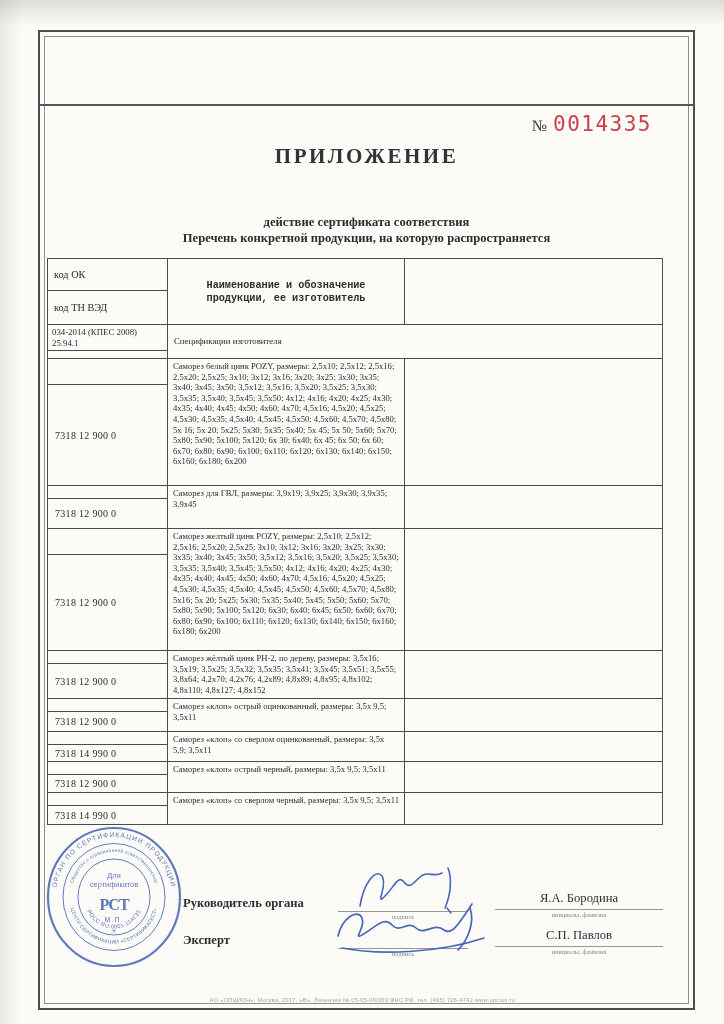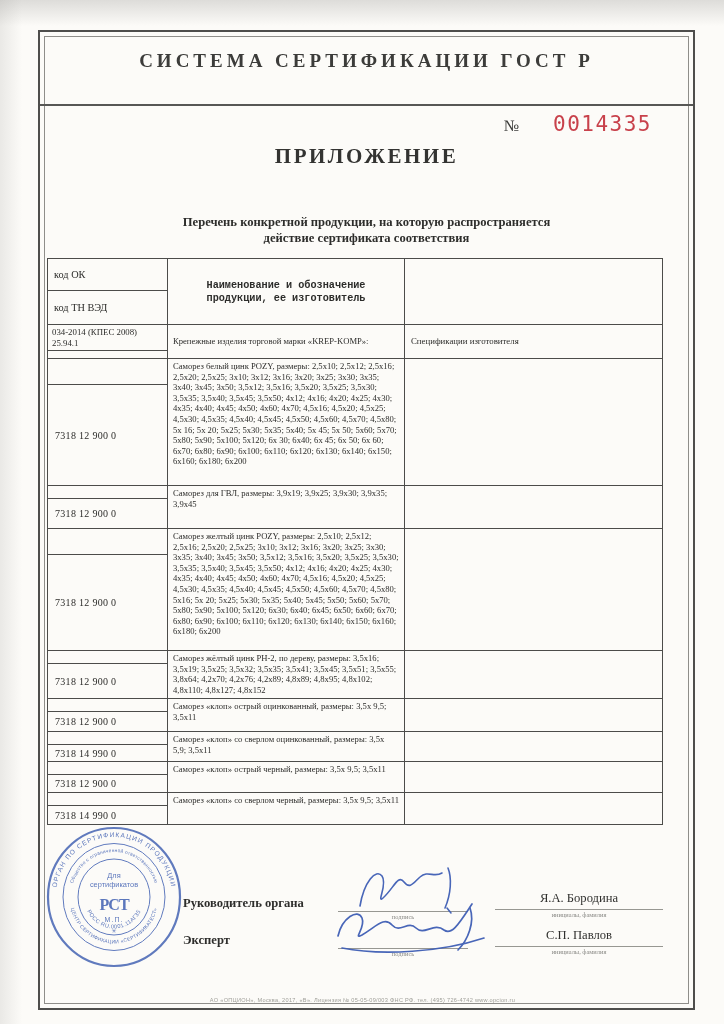--- a/index.html
+++ b/index.html
@@ -17,21 +17,21 @@
   .head-divider { position:absolute; left:40px; top:104px; width:653px; border-top:2px solid #575755; }
 
   
   .sys-title { position:absolute; left:40px; top:50px; width:653px; text-align:center;
                font-size:19px; font-weight:bold; letter-spacing:4px; color:#3c3c3a; }
   .agency-title { position:absolute; left:40px; top:79px; width:653px; text-align:center;
                   font-size:13.4px; font-weight:bold; letter-spacing:.2px; color:#3c3c3a; }
   .form-number { position:absolute; right:72px; top:112px; }
   .form-number .sign { font-size:16px; color:#3a3a38; margin-right:6px; }
   .form-number .num { font-family:"DejaVu Sans Mono","Liberation Mono",monospace;
-                      font-size:21px; letter-spacing:1.5px; color:#c8414b;margin-left:28px; }
+                      font-size:21px; letter-spacing:1.5px; color:#c8414b; }
   .appendix-title { position:absolute; left:40px; top:144px; width:653px; text-align:center;
                     font-size:21px; font-weight:bold; letter-spacing:2.5px; color:#333331; }
   .cert-line { position:absolute; left:40px; top:172px; width:653px;
                display:flex; justify-content:center; align-items:flex-end; }
   .cert-line .lbl { font-size:13px; font-weight:bold; color:#30302e; margin-right:8px; }
   .cert-line .num { font-size:12.6px; color:#2c2c2a; border-bottom:1.3px solid #8a8a86;
                     padding:0 14px 5px 14px; min-width:185px; text-align:center; }
   .subtitle { position:absolute; left:40px; top:214px; width:653px; text-align:center;
               font-size:12.6px; font-weight:bold; line-height:16px; color:#2d2d2b; }
 
@@ -74,52 +74,50 @@
 </style>
 </head>
 <body>
 
 <div id="paper">
   <div class="scan-top"></div>
   <div class="scan-left"></div>
   <div class="frame-outer"></div>
   <div class="frame-inner"></div>
 
-  <div class="sys-title">СИСТЕМА СЕРТИФИКАЦИИ ГОСТ Р</div>
   <div class="head-divider"></div>
 
   <div class="form-number">
     <span class="sign">№</span><span class="num">0014335</span>
   </div>
 
   <div class="appendix-title">ПРИЛОЖЕНИЕ</div>
 
 
   <div class="subtitle">
+    <div>действие сертификата соответствия</div>
     <div>Перечень конкретной продукции,  на которую распространяется</div>
-    <div>действие сертификата соответствия</div>
   </div>
 
   <div class="ctable">
     <div class="trow thead">
       <div class="c1">
         <div class="hc1a">код ОК</div>
         <div class="hc1b">код ТН ВЭД</div>
       </div>
       <div class="c2 hc">Наименование и обозначение
 продукции, ее изготовитель</div>
     </div>
 
     <div class="trow" style="min-height:34px">
       <div class="c1">
         <div class="c1ok">034-2014 (КПЕС 2008)
 25.94.1</div>
         <div class="c1strip"></div>
       </div>
-      <div class="c2 vcenter">Крепежные изделия торговой марки «KREP-KOMP»:</div>
       <div class="c3 vcenter">Спецификации изготовителя</div>
     </div>
 
     <div class="trow" style="min-height:127px">
       <div class="c1">
         <div class="c1top tall"></div>
         <div class="c1code">7318 12 900 0</div>
       </div>
       <div class="c2">Саморез белый цинк POZY, размеры: 2,5х10; 2,5х12; 2,5х16; 2,5х20; 2,5х25; 3х10; 3х12; 3х16; 3х20; 3х25; 3х30; 3х35; 3х40; 3х45; 3х50; 3,5х12; 3,5х16; 3,5х20; 3,5х25; 3,5х30; 3,5х35; 3,5х40; 3,5х45; 3,5х50; 4х12; 4х16; 4х20; 4х25; 4х30; 4х35; 4х40; 4х45; 4х50; 4х60; 4х70; 4,5х16; 4,5х20; 4,5х25; 4,5х30; 4,5х35; 4,5х40; 4,5х45; 4,5х50; 4,5х60; 4,5х70; 4,5х80; 5х 16; 5х 20; 5х25; 5х30; 5х35; 5х40; 5х 45; 5х 50; 5х60; 5х70; 5х80; 5х90; 5х100; 5х120; 6х 30; 6х40; 6х 45; 6х 50; 6х 60; 6х70; 6х80; 6х90; 6х100; 6х110; 6х120; 6х130; 6х140; 6х150; 6х160; 6х180; 6х200</div>
       <div class="c3"></div>

